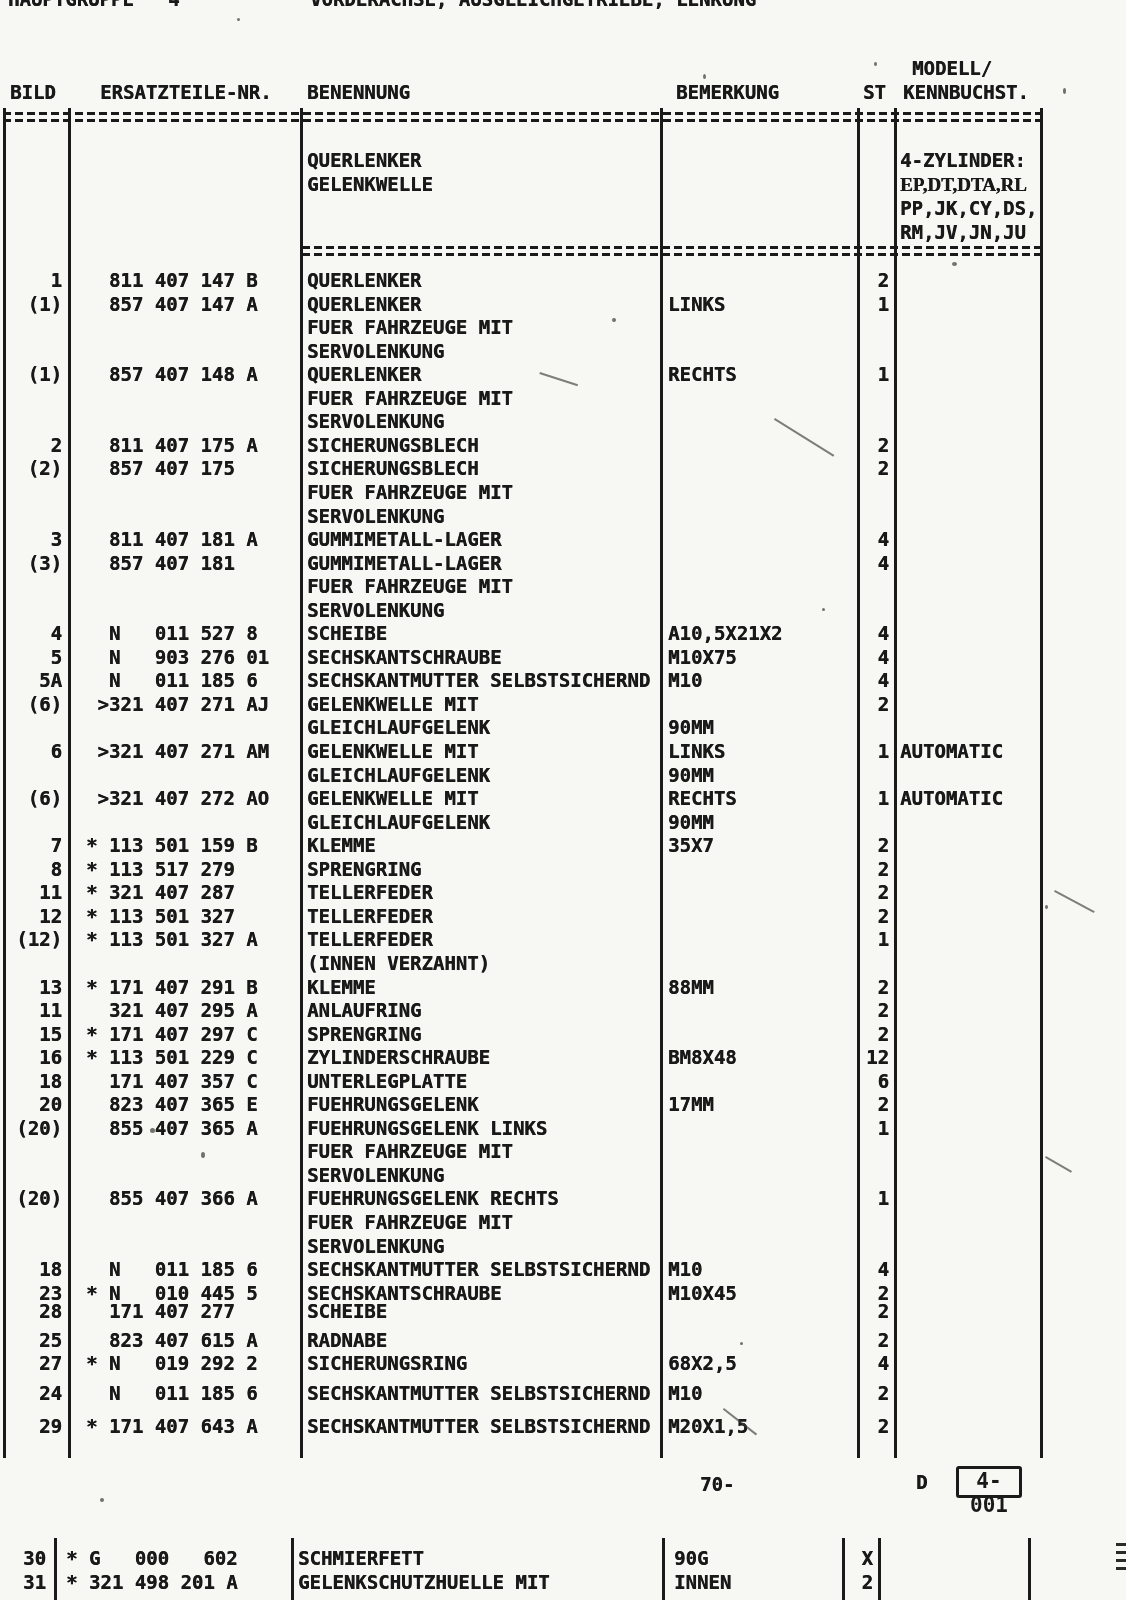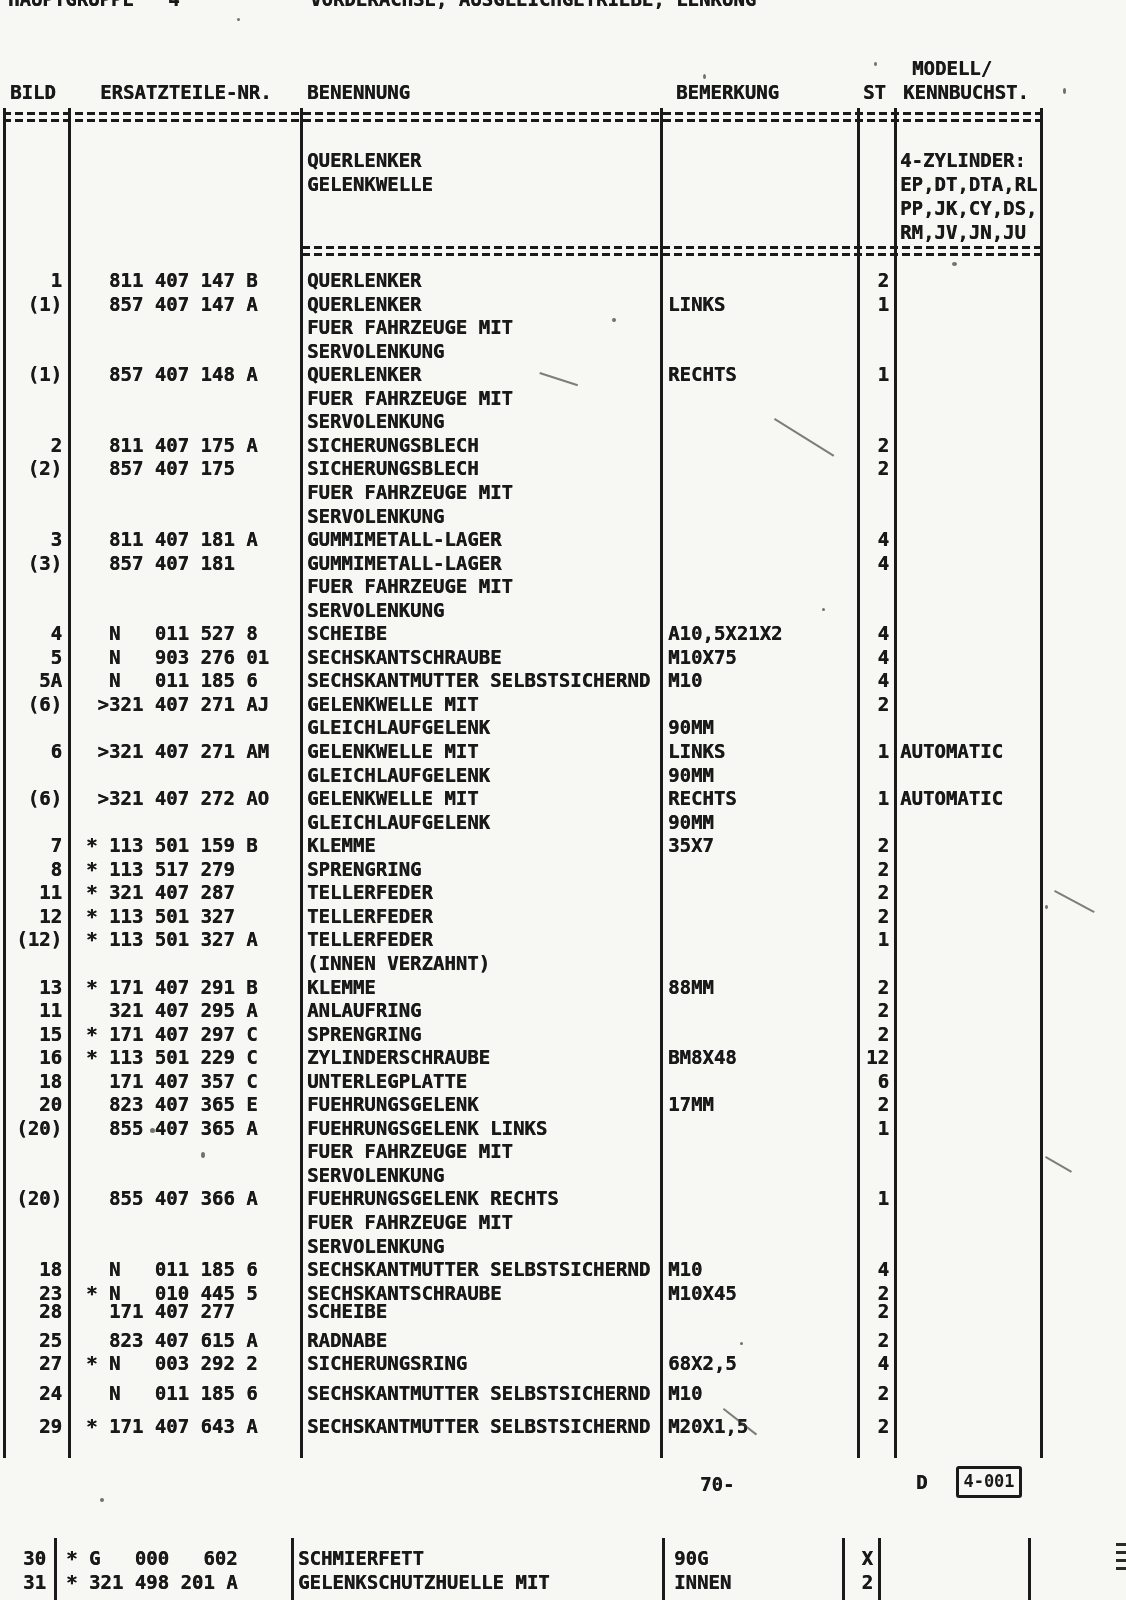--- a/index.html
+++ b/index.html
@@ -22,21 +22,21 @@
   .main .c-st{left:855px;width:34px;text-align:right;}
   .main .c-mod{left:900px;}
   
   .bottom .c-bild{left:0px;width:46px;text-align:right;}
   .bottom .c-nr{left:66px;}
   .bottom .c-ben{left:298px;}
   .bottom .c-bem{left:674px;}
   .bottom .c-st{left:840px;width:33px;text-align:right;}
   .bottom .c-mod{left:888px;}
   .refbox{position:absolute;border:3px solid #1a1a1a;border-radius:3px;
-    text-align:center;font-size:17px;line-height:24px;}
+    text-align:center;font-size:21px;line-height:24px;}
   .speck{position:absolute;background:#44443f;border-radius:50%;opacity:.75;}
   .scratch{position:absolute;background:#3c3c38;opacity:.65;transform-origin:0 0;}
   .edge-dash{position:absolute;width:10px;height:3px;background:#2a2a26;}
 </style>
 </head>
 <body>
 
 <div id="page">
 
   <span class="txt" style="left:8px;top:-11px;">HAUPTGRUPPE   4</span>
@@ -57,21 +57,21 @@
   <div class="vline" style="left:68px;top:108px;height:1350px;"></div>
   <div class="vline" style="left:300px;top:108px;height:1350px;"></div>
   <div class="vline" style="left:660px;top:108px;height:1350px;"></div>
   <div class="vline" style="left:857px;top:108px;height:1350px;"></div>
   <div class="vline" style="left:894px;top:108px;height:1350px;"></div>
   <div class="vline" style="left:1040px;top:108px;height:1350px;"></div>
 
   <span class="txt" style="left:307px;top:150px;">QUERLENKER</span>
   <span class="txt" style="left:307px;top:174px;">GELENKWELLE</span>
   <span class="txt" style="left:900px;top:150px;">4-ZYLINDER:</span>
-  <span class="txt" style="left:900px;top:174px;">EP,DT,DTA,RL</span>
+  <span class="txt" style="left:900px;top:174px;font-family:Liberation Serif, serif;">EP,DT,DTA,RL</span>
   <span class="txt" style="left:900px;top:198px;">PP,JK,CY,DS,</span>
   <span class="txt" style="left:900px;top:222px;">RM,JV,JN,JU</span>
 
   <div class="dash" style="left:302px;top:246px;width:738px;"></div>
   <div class="dash" style="left:302px;top:253px;width:738px;"></div>
 
   <div class="main">
       <div class="trow" style="top: 270px;">
     <span class="cell c-bild">1</span>
     <span class="cell c-nr">  811 407 147 B</span>
@@ -435,21 +435,21 @@
       <div class="trow" style="top: 1329.75px;">
     <span class="cell c-bild">25</span>
     <span class="cell c-nr">  823 407 615 A</span>
     <span class="cell c-ben">RADNABE</span>
     <span class="cell c-bem"></span>
     <span class="cell c-st">2</span>
     <span class="cell c-mod"></span>
   </div>
       <div class="trow" style="top: 1353.3px;">
     <span class="cell c-bild">27</span>
-    <span class="cell c-nr">* N   003 292 2</span>
+    <span class="cell c-nr">* N   019 292 2</span>
     <span class="cell c-ben">SICHERUNGSRING</span>
     <span class="cell c-bem">68X2,5</span>
     <span class="cell c-st">4</span>
     <span class="cell c-mod"></span>
   </div>
       <div class="trow" style="top: 1301px;">
     <span class="cell c-bild">28</span>
     <span class="cell c-nr">  171 407 277</span>
     <span class="cell c-ben">SCHEIBE</span>
     <span class="cell c-bem"></span>

